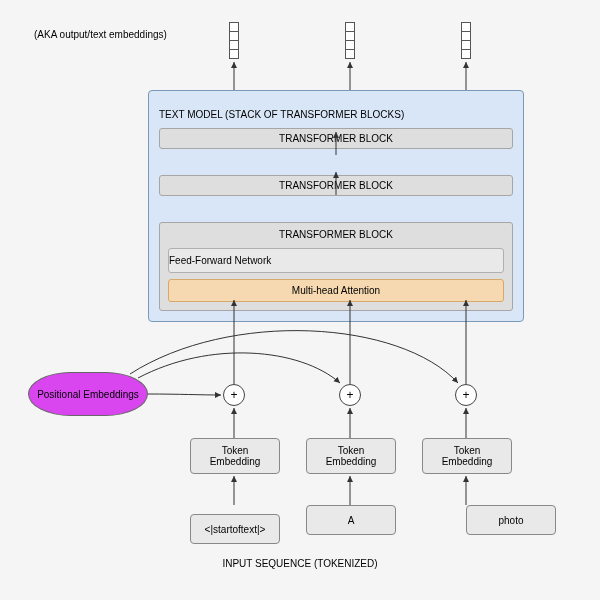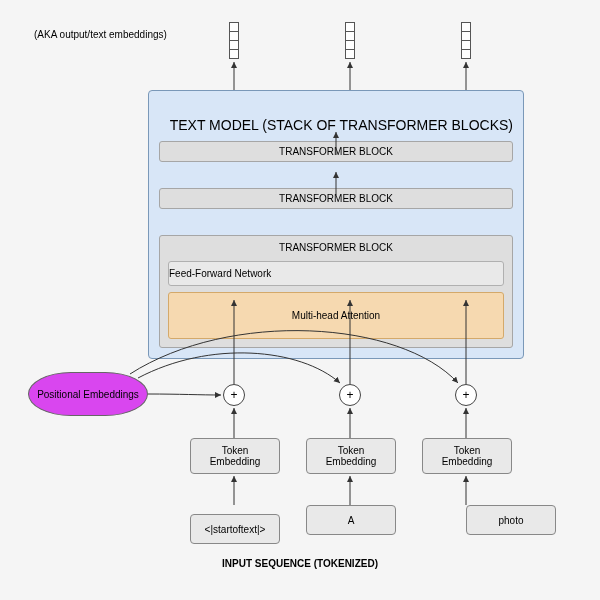--- a/index.html
+++ b/index.html
@@ -30,21 +30,21 @@
   }
   .text-model {
     background: #d8e6f7;
     border: 1px solid #7a98b8;
     border-radius: 4px;
     padding: 8px 10px 10px 10px;
     display: flex;
     flex-direction: column;
     gap: 6px;
   }
-  .tm-title { text-align: right; font-size: 14px; margin: 18px 0 2px 0; }
+  .tm-title { text-align: left; font-size: 10px; margin: 10px 0 2px 0; }
   .tblock {
     border: 1px solid #a6a6a6;
     background: #dedede;
     border-radius: 3px;
     text-align: center;
     padding: 4px 0;
   }
   .tblock-big {
     border: 1px solid #a6a6a6;
     background: #dedede;
@@ -59,21 +59,21 @@
     border: 1px solid #b0b0b0;
     background: #e9e9e9;
     border-radius: 3px;
     padding: 6px 0;
   }
   .mha {
     border: 1px solid #d4a96a;
     background: #f6d9b0;
     border-radius: 3px;
     text-align: center;
-    padding: 17px 0;
+    padding: 5px 0;
   }
   .pos-emb {
     border: 1px solid #666;
     border-radius: 50% / 70%;
     background: #d946ef;
     display: flex;
     align-items: center;
     justify-content: center;
     text-align: center;
     padding: 4px;
@@ -147,21 +147,21 @@
   <div class="abs plus" style="left:455px; top:384px;">+</div>
 
   <div class="abs box" style="left:190px; top:438px; width:90px; height:36px;">Token Embedding</div>
   <div class="abs box" style="left:306px; top:438px; width:90px; height:36px;">Token Embedding</div>
   <div class="abs box" style="left:422px; top:438px; width:90px; height:36px;">Token Embedding</div>
 
   <div class="abs box" style="left:190px; top:514px; width:90px; height:30px;">&lt;|startoftext|&gt;</div>
   <div class="abs box" style="left:306px; top:505px; width:90px; height:30px;">A</div>
   <div class="abs box" style="left:422px; top:505px; width:90px; height:30px;margin-left:44px;">photo</div>
 
-  <div class="abs" style="left:0; right:0; top:558px; text-align:center;font-weight:bold;">INPUT SEQUENCE (TOKENIZED)</div>
+  <div class="abs" style="left:0; right:0; top:558px; text-align:center;">INPUT SEQUENCE (TOKENIZED)</div>
 
   <svg class="arrows">
     <defs>
       <marker id="ah" markerWidth="8" markerHeight="8" refX="6" refY="3" orient="auto">
         <path d="M0,0 L6,3 L0,6 Z" fill="#333"></path>
       </marker>
     </defs>
     <g stroke="#333" stroke-width="1" fill="none" marker-end="url(#ah)">
 
       <line x1="234" y1="90" x2="234" y2="62"></line>

